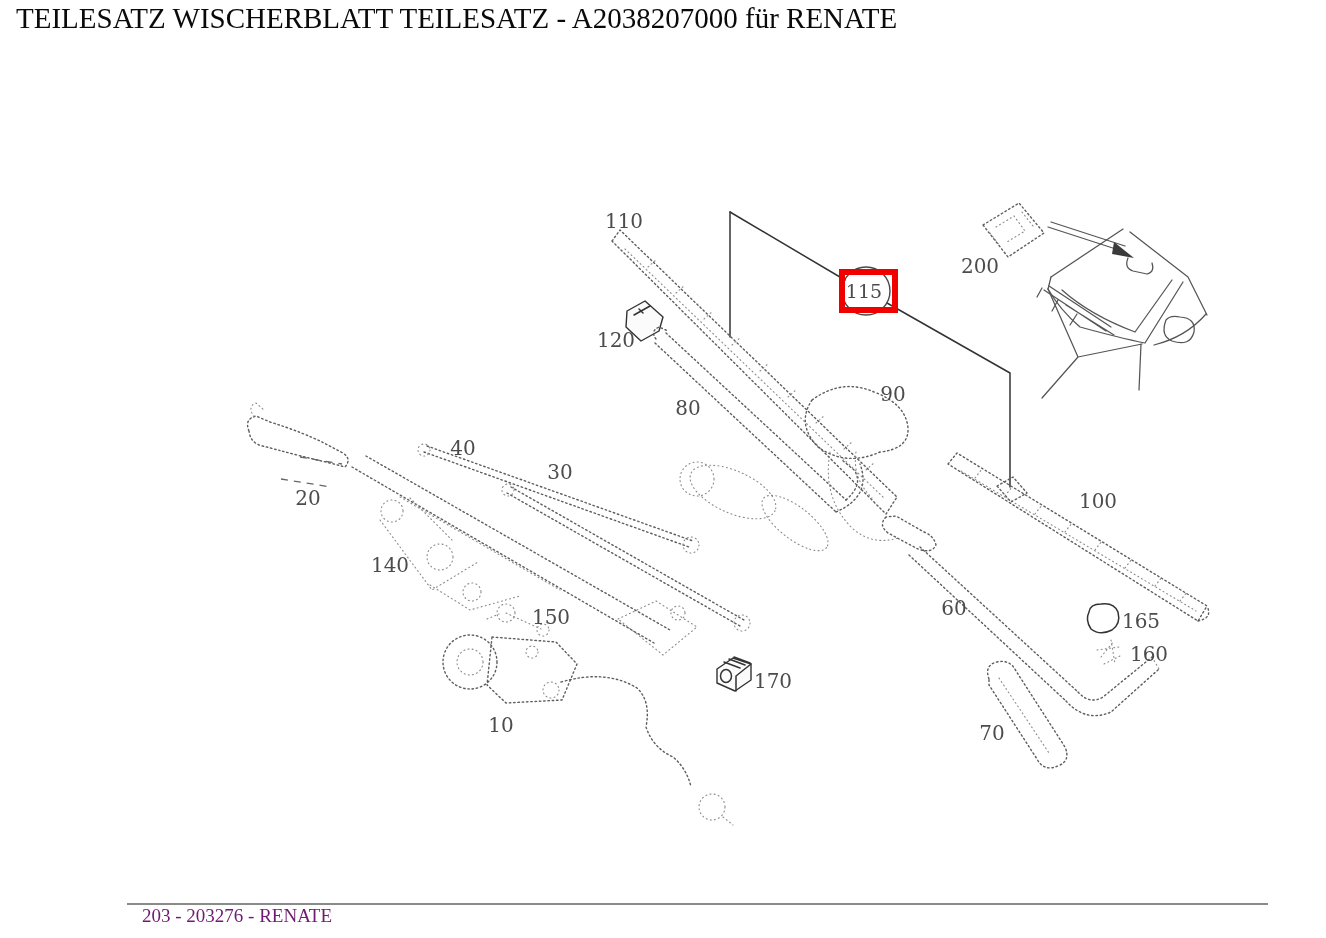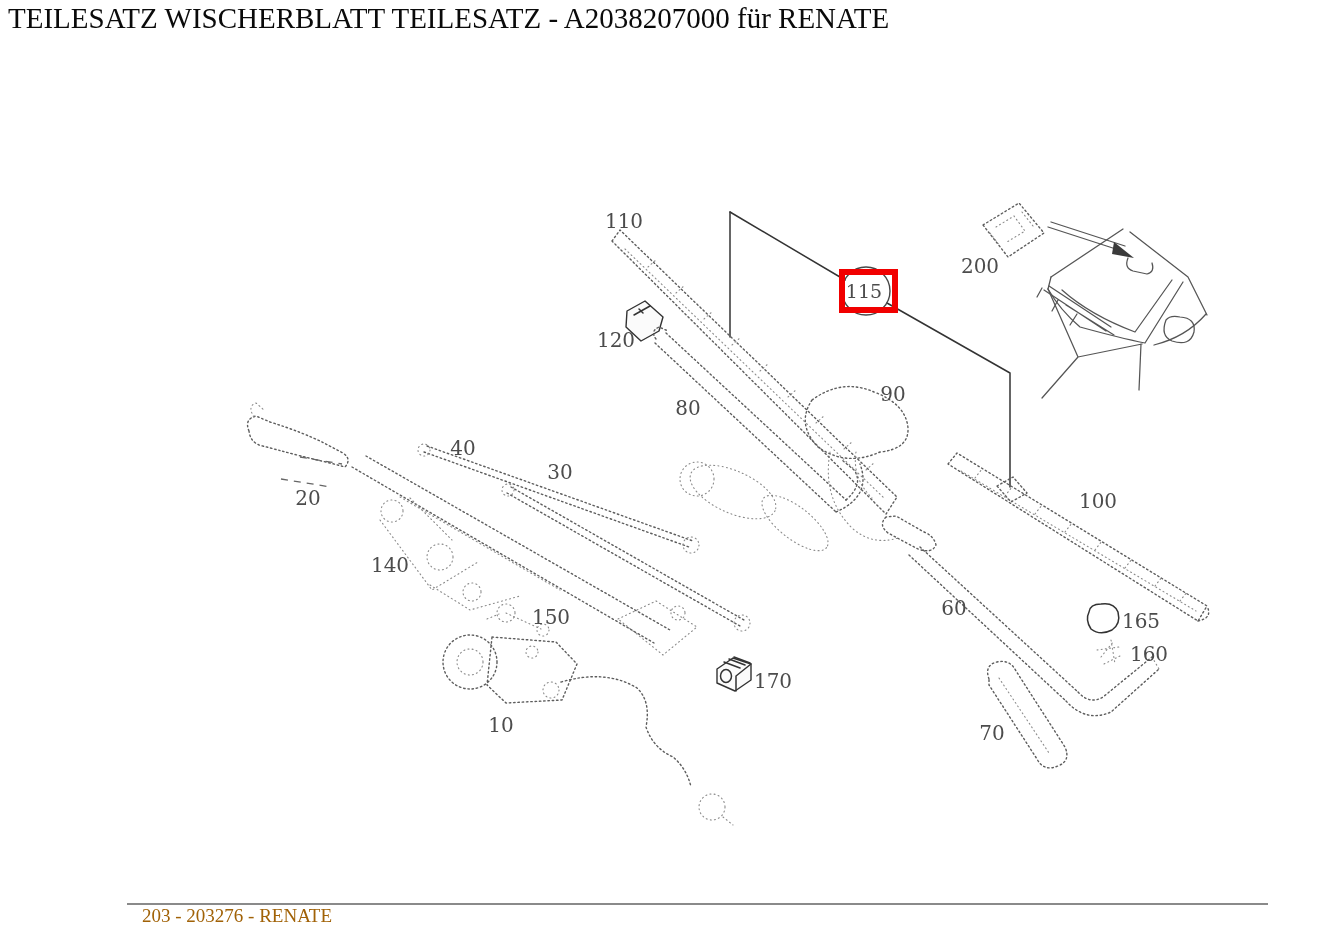--- a/index.html
+++ b/index.html
@@ -1,21 +1,21 @@
 <!DOCTYPE html>
 <html><head>
 <meta charset="utf-8">
 <style>
   html,body{margin:0;padding:0;background:#ffffff;}
   body{
     width:1326px;height:938px;position:relative;overflow:hidden;
     font-family:"Liberation Serif","DejaVu Serif",serif;color:#111;
   }
   .page-title{
-    position:absolute;left:8px;top:2px;margin:0;
+    position:absolute;left:16px;top:2px;margin:0;
     font-size:29px;font-weight:normal;letter-spacing:0px;color:#0a0a0a;
     font-family:"Liberation Serif","DejaVu Serif",serif;white-space:nowrap;
   }
   .diagram-svg{position:absolute;left:0;top:0;}
   .lbl{
     font-family:"DejaVu Serif","Liberation Serif",serif;
     font-size:20px;fill:#4c4c4c;text-anchor:middle;
   }
   .lbl-small{font-size:19px;}
   .stip{fill:none;stroke:#5d5d5d;stroke-width:1.4;stroke-dasharray:1.5 2.8;stroke-linecap:round;stroke-linejoin:round;}
@@ -23,21 +23,21 @@
   .solid{fill:none;stroke:#333;stroke-width:1.5;stroke-linecap:round;stroke-linejoin:round;}
   .solid-part{fill:#fbfbfb;stroke:#333;stroke-width:1.4;stroke-linecap:round;stroke-linejoin:round;}
   .car{fill:none;stroke:#555;stroke-width:1.25;stroke-linecap:round;stroke-linejoin:round;}
   .dashld{fill:none;stroke:#666;stroke-width:1.3;stroke-dasharray:7 6;}
   .footer-line{
     position:absolute;left:127px;top:903px;width:1141px;height:0;
     border-top:2px solid #8a8a8a;
   }
   .footer-text{
     position:absolute;left:142px;top:905px;
-    font-size:19px;color:#a16207;white-space:nowrap;
+    font-size:19px;color:#701a75;white-space:nowrap;
   }
 </style>
 </head>
 <body>
 
 <h1 class="page-title">TEILESATZ WISCHERBLATT TEILESATZ - A2038207000 für RENATE</h1>
 
 <svg class="diagram-svg" width="1326" height="938" viewBox="0 0 1326 938">
 
   <g>

